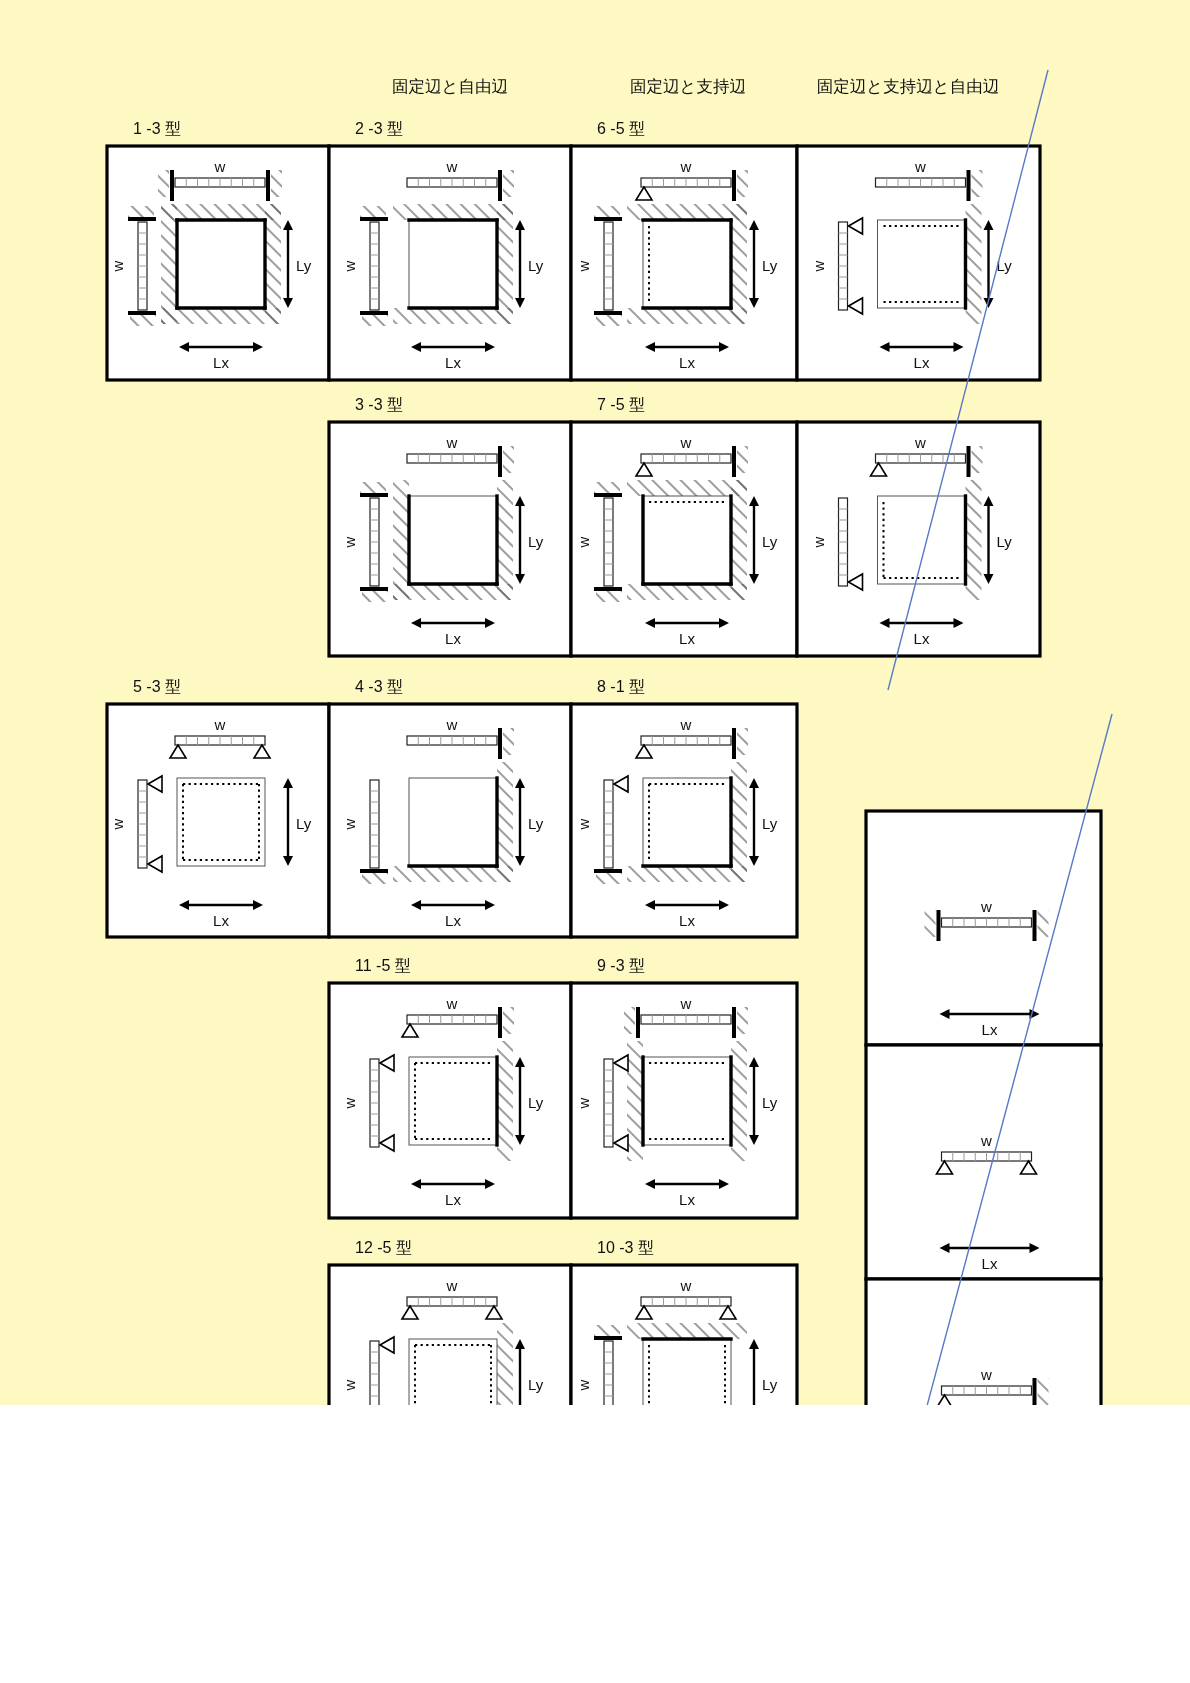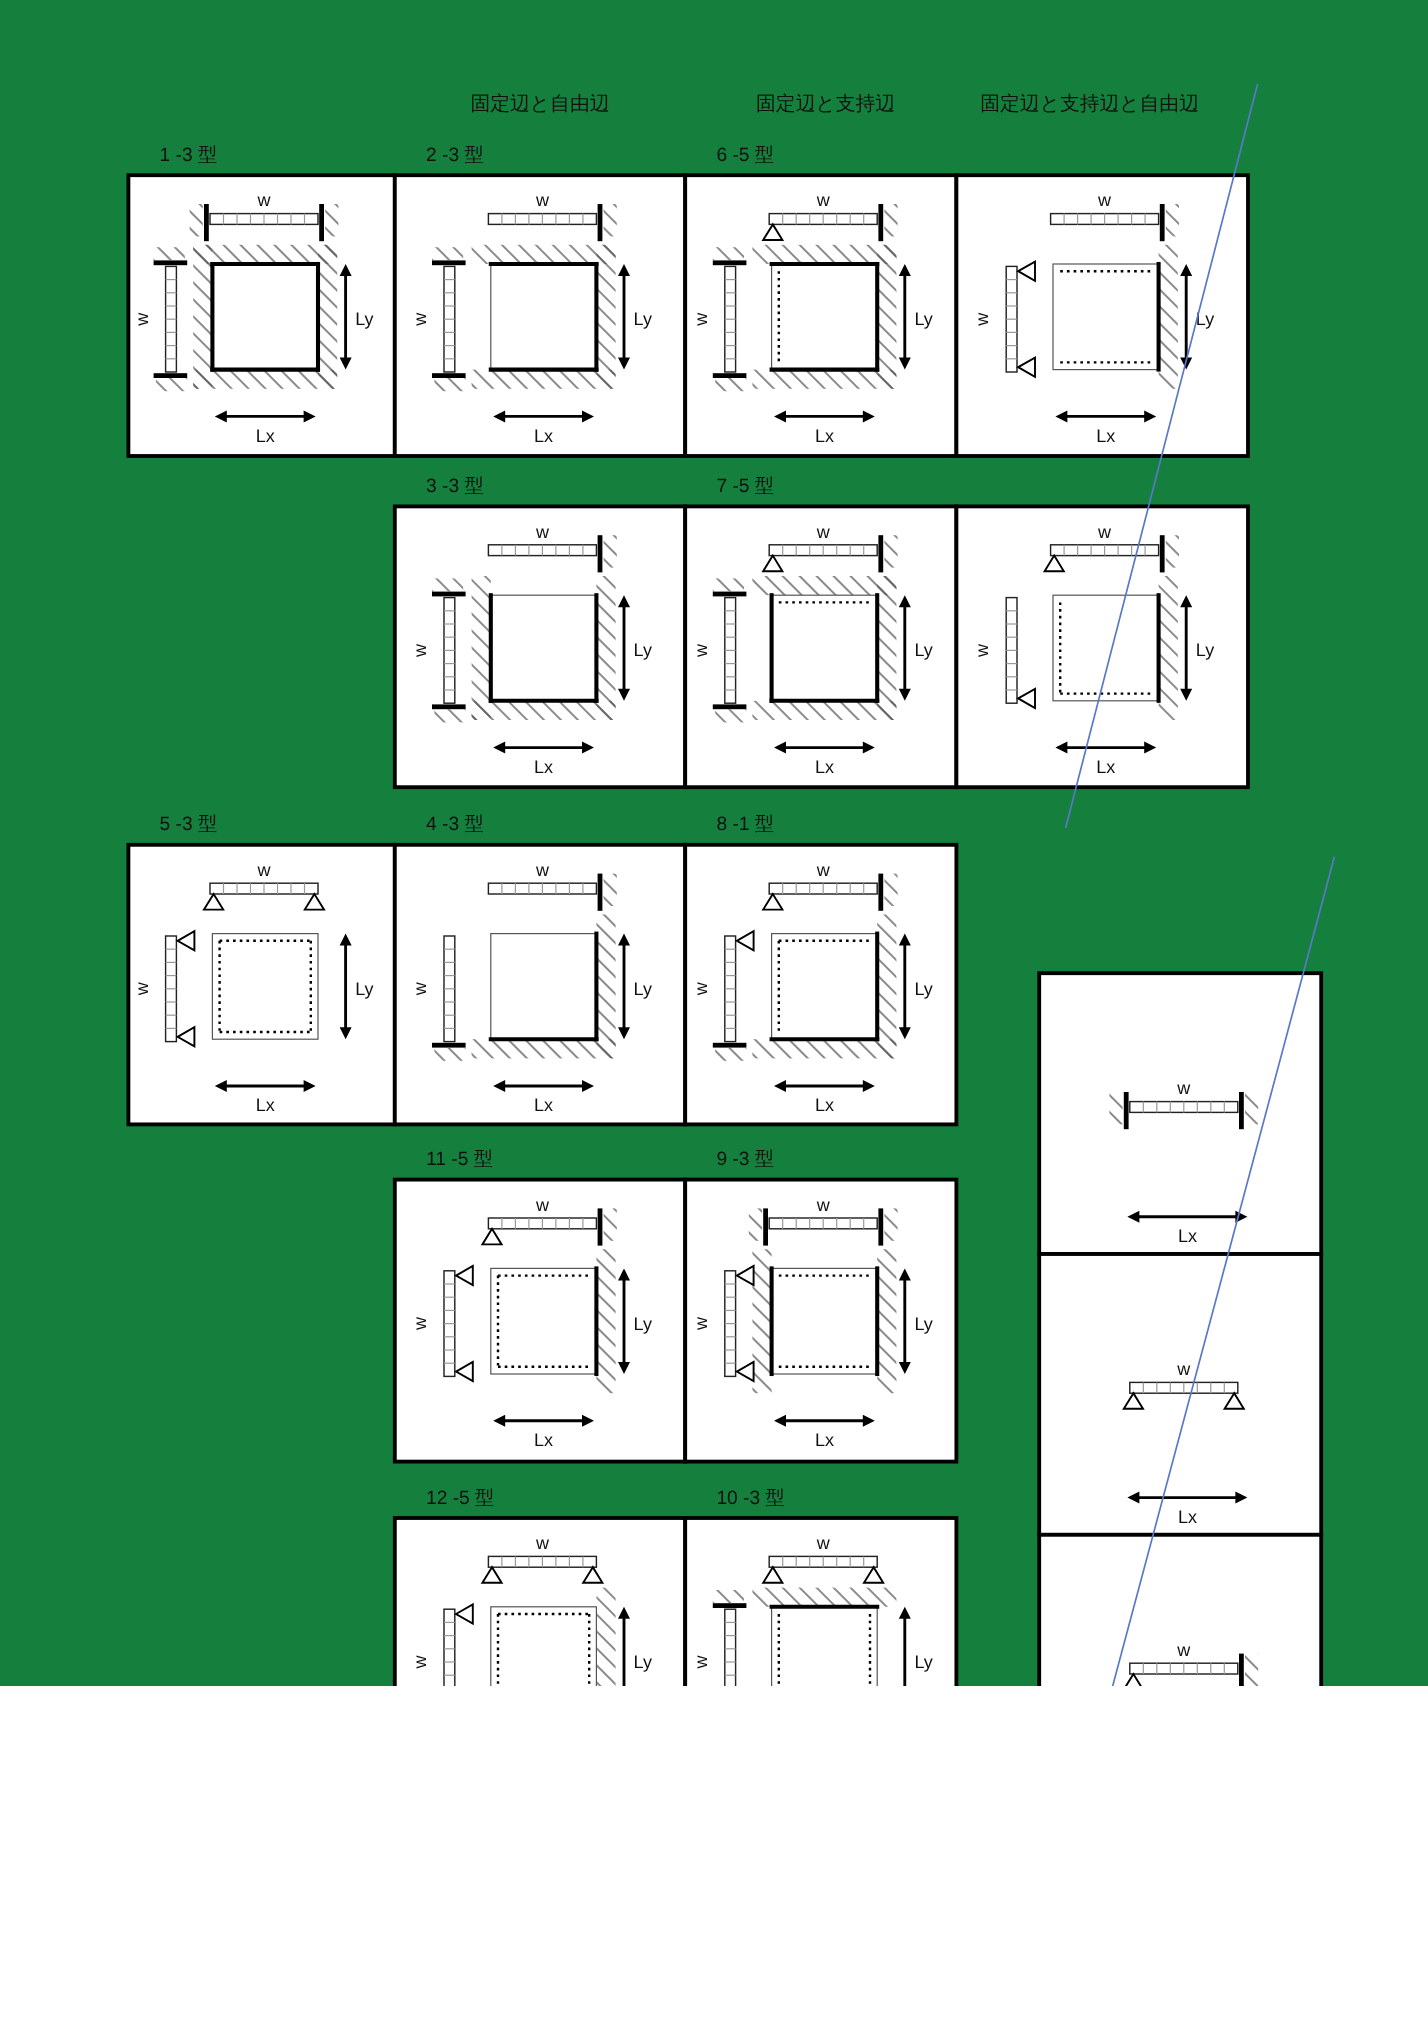--- a/index.html
+++ b/index.html
@@ -1,16 +1,16 @@
 <!DOCTYPE html>
 <html><head>
 <meta charset="utf-8">
 <style>
   html,body{margin:0;padding:0;background:#fff;}
-  #stage{position:relative;width:1190px;height:1405px;background:#15803d;overflow:hidden;
+  #stage{position:relative;width:1190px;height:1405px;background:#fef9c3;overflow:hidden;
          font-family:"Liberation Sans",sans-serif;}
   svg text{font-family:"Liberation Sans",sans-serif;fill:#111;}
 </style>
 </head>
 <body>
 
 <div id="stage">
   <svg id="svg" width="1190" height="1683" viewBox="0 0 1190 1683">
       <defs>
         <pattern id="hatchPat" width="10" height="10" patternUnits="userSpaceOnUse" patternTransform="rotate(-45)">

